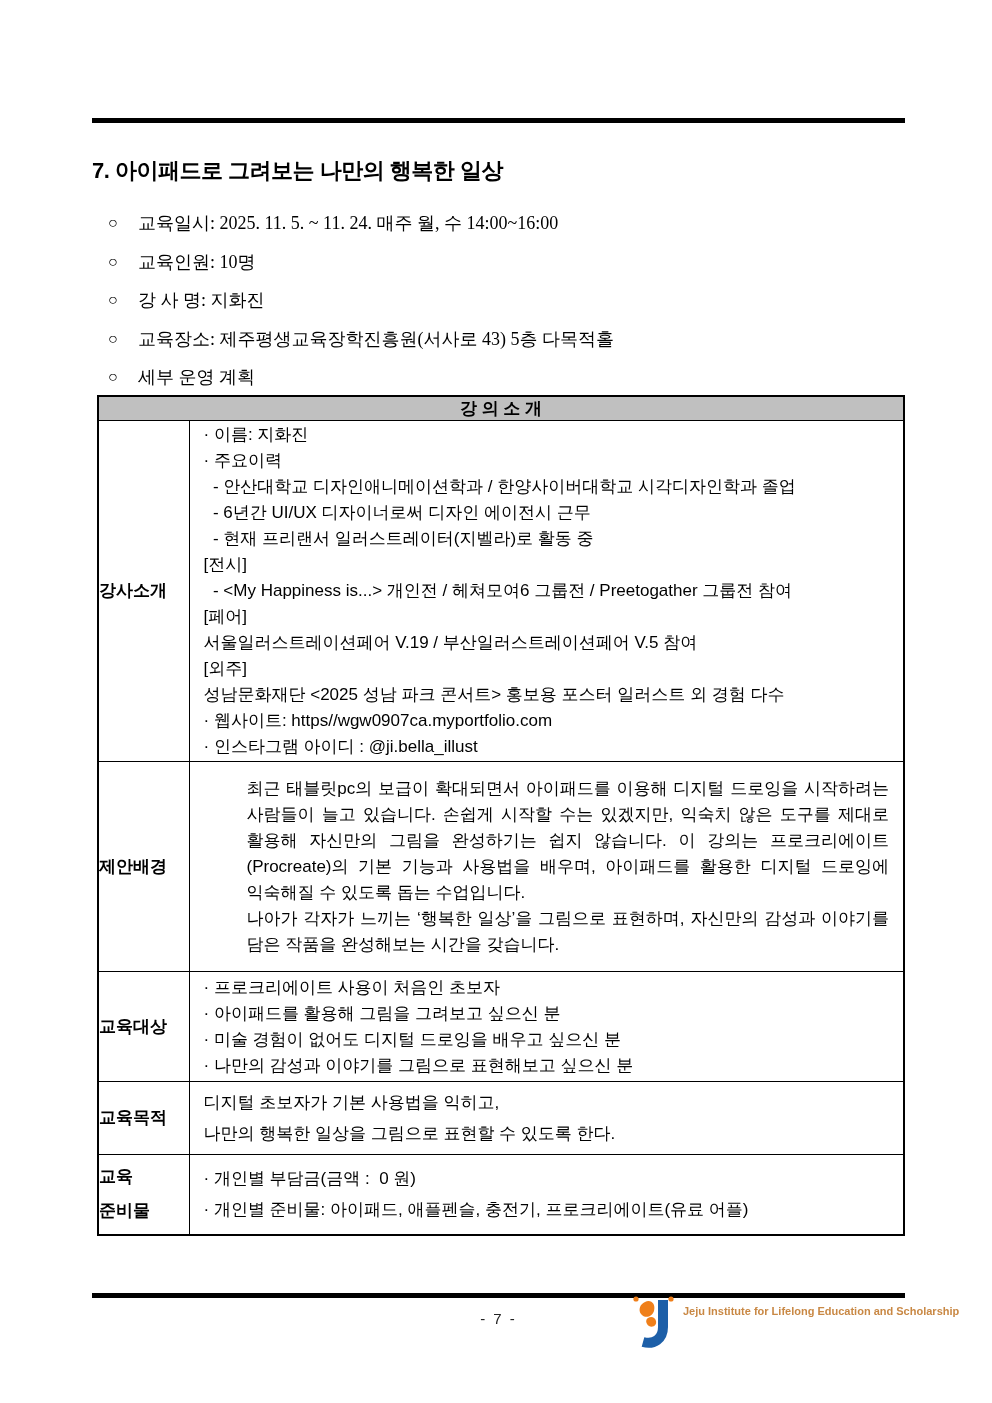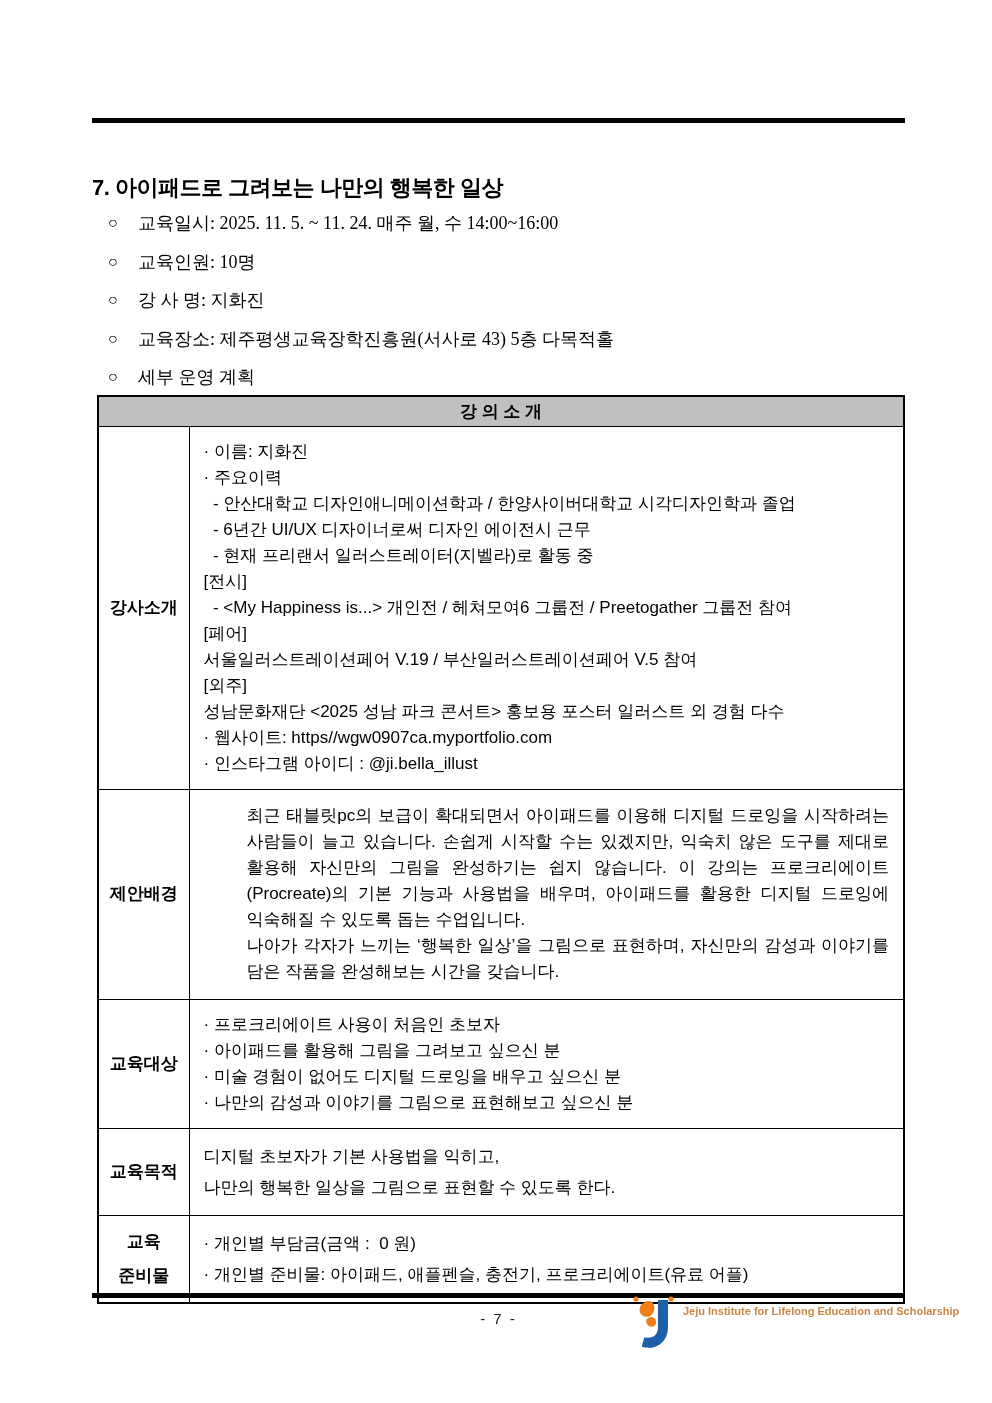--- a/index.html
+++ b/index.html
@@ -6,49 +6,49 @@
   body { background:#e8e8e8; font-family:"Liberation Sans", sans-serif; color:#111; }
   .page {
     position:relative; width:992px; height:1403px; margin:0 auto;
     background:#ffffff; overflow:hidden;
   }
   .rule { position:absolute; left:92px; width:813px; height:5px; background:#000; }
   .rule-top { top:118px; }
   .rule-bottom { top:1293px; }
 
   .doc-title {
-    position:absolute; left:92px; top:173px; width:813px;
+    position:absolute; left:92px; top:156px; width:813px;
     font-family:"Liberation Sans", sans-serif;
     font-size:22px; font-weight:bold; letter-spacing:-0.5px; color:#000;
   }
 
   .info-list { position:absolute; left:108px; top:204px; list-style:none; }
   .info-list li {
     height:38.5px; display:flex; align-items:center;
     font-family:"Liberation Serif", serif; font-size:18px; color:#000;
   }
   .info-list .marker { width:30px; font-size:16px; }
 
   table.intro-table {
     position:absolute; left:97px; top:395px; width:808px;
     border-collapse:collapse; table-layout:fixed;
     border:2.5px solid #000;
     font-family:"Liberation Sans", sans-serif; font-size:17px; color:#000;
   }
   table.intro-table col.c-label { width:91px; }
   table.intro-table th, table.intro-table td { border:1.6px solid #000; }
   th.tbl-header {
-    height:30px; background:#c0c0c0; font-size:17px; font-weight:bold;
+    height:24px; background:#c0c0c0; font-size:17px; font-weight:bold;
     text-align:center; vertical-align:middle;
   }
   td.lbl {
-    font-weight:bold; text-align:center; vertical-align:middle;
+    font-weight:bold; text-align:left; vertical-align:middle;
     font-size:17px; line-height:34px;
   }
-  td.cnt { vertical-align:middle; padding:12px 14px; overflow:hidden; }
+  td.cnt { vertical-align:middle; padding:1px 14px; overflow:hidden; }
   .cell-line { white-space:pre-wrap; line-height:26px; }
   .cell-line.wide { line-height:31px; }
   td.cnt p.just {
     text-align:justify; line-height:26px; word-break:keep-all;margin-left:43px;
   }
 
   .page-number {
     position:absolute; left:92px; top:1310px; width:813px; text-align:center;
     font-size:15px; letter-spacing:2px; color:#222;
   }

